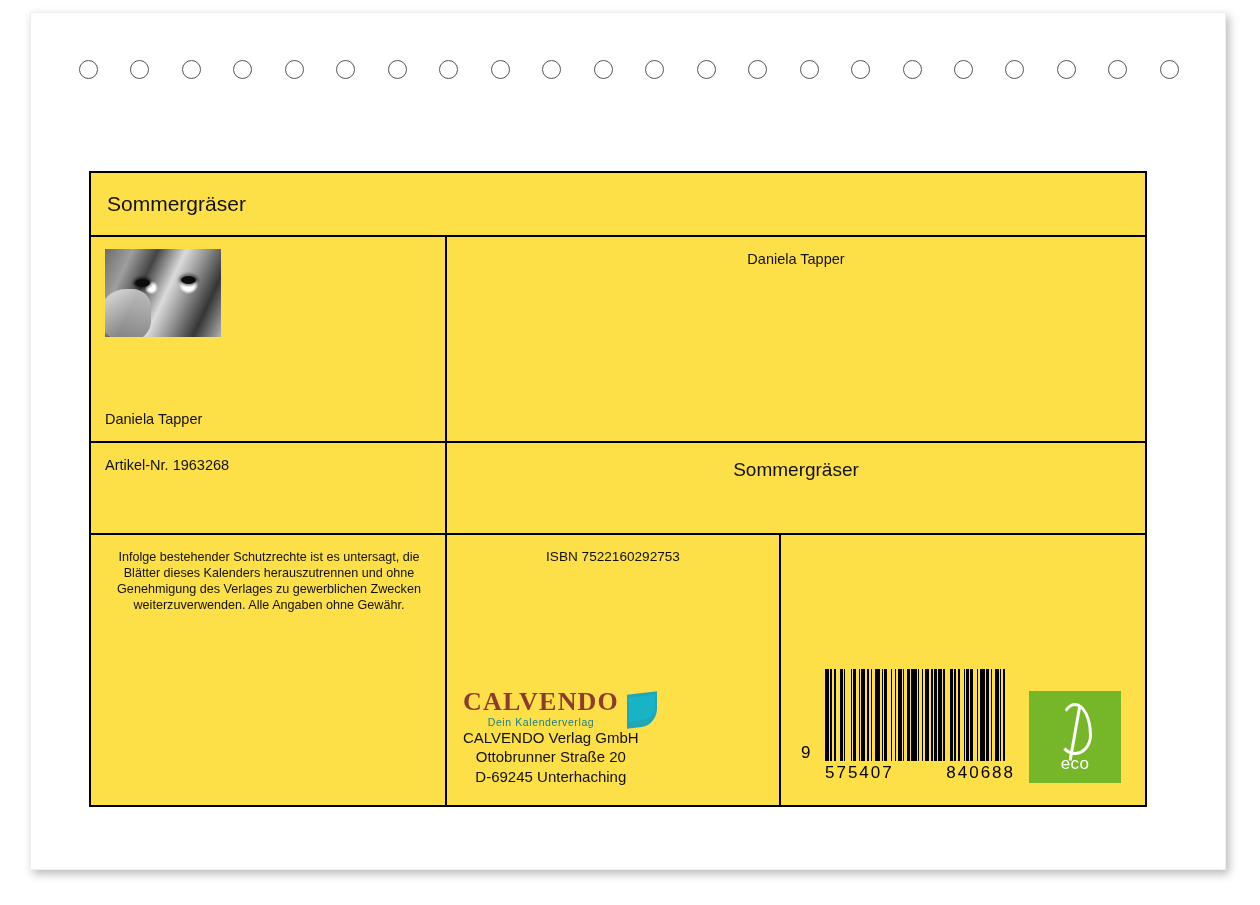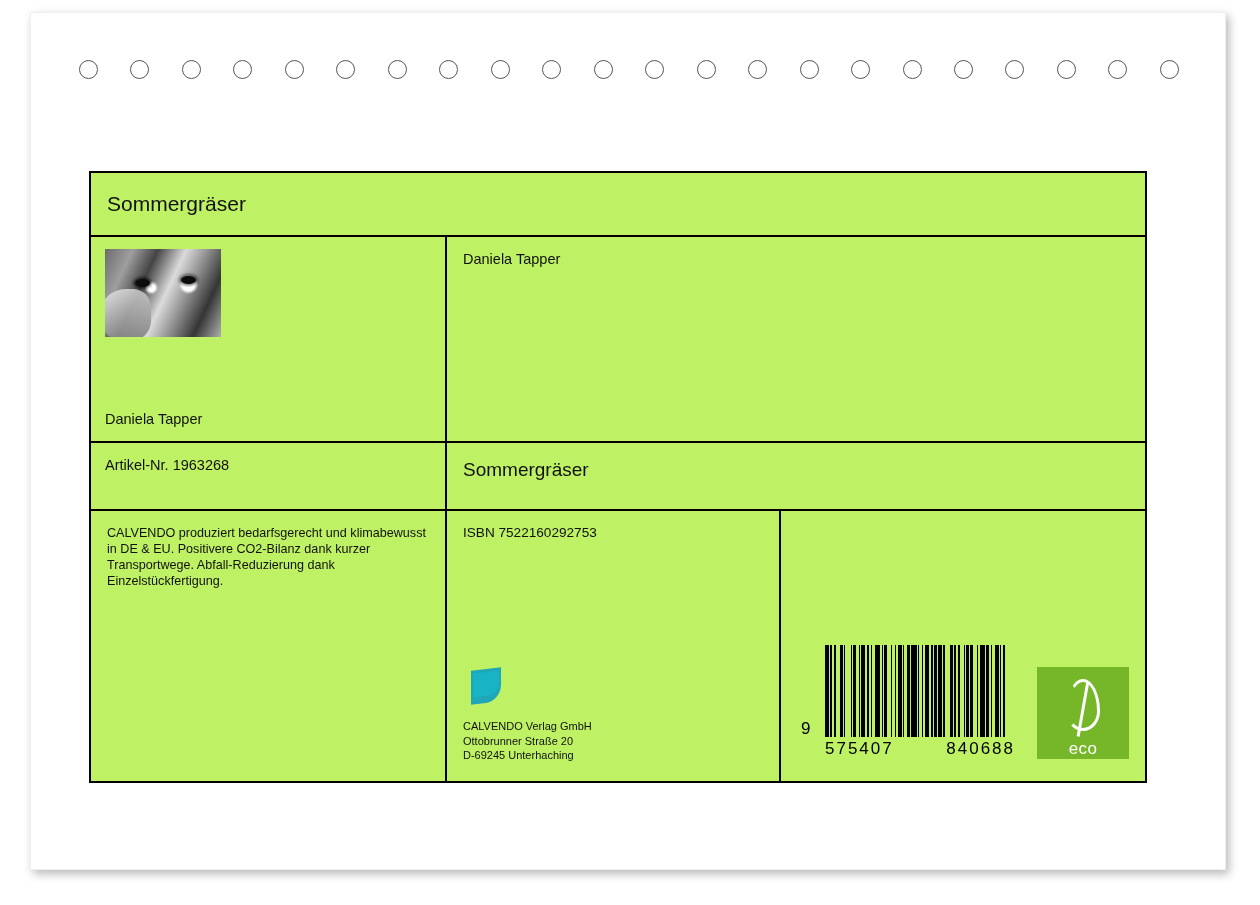--- a/index.html
+++ b/index.html
@@ -39,21 +39,22 @@
     border: 1.7px solid #555;
     border-radius: 50%;
     background: #fff;
   }
   
   .table {
     position: absolute;
     left: 58px; top: 158px;
     width: 1058px;
     border: 2px solid #000;
-    background: #bef264;
+    background: #fde047;
+    text-align: center;
   }
   .row { display: flex; border-bottom: 2px solid #000; }
   .row.last { border-bottom: none; }
 
   .title-row { height: 64px; align-items: center; }
   .title-row .title {
     padding-left: 16px;
     font-size: 21px;
     color: #111;
   }
@@ -96,21 +97,21 @@
   }
 
   .photographer-bottom {
     position: absolute;
     left: 14px; bottom: 14px;
     font-size: 14.5px;
     color: #111;
   }
   .author-name { font-size: 14.5px; color: #111; }
 
-  .subtitle-row { height: 68px; }
+  .subtitle-row { height: 92px; }
   .subtitle-row .cell-left { display: flex; align-items: flex-start; }
   .art-nr { font-size: 14.5px; color: #111; padding-top: 2px; }
   .subtitle { font-size: 19px; color: #111; padding-top: 2px; }
 
   .bottom-row { min-height: 270px; display: flex; }
   .legal-cell {
     width: 356px;
     border-right: 2px solid #000;
     padding: 14px 14px 12px 16px;
     font-size: 12.6px;
@@ -161,21 +162,21 @@
     content: "";
     position: absolute;
     left: 2px; top: 3px;
     width: 26px; height: 24px;
     background: #19b3c6;
     border-radius: 0 0 45% 0;
   }
   .addr {
     position: absolute;
     left: 16px; bottom: 18px;
-    font-size: 11px;
+    font-size: 15px;
     line-height: 1.32;
   }
 
   .barcode-cell {
     flex: 1;
     padding: 14px 16px 12px 16px;
     position: relative;
   }
   .barcode-holder {
     position: absolute;
@@ -197,27 +198,27 @@
     letter-spacing: 2px;
     font-family: "Liberation Sans", sans-serif;
   }
   .bc-lead {
     position: absolute;
     left: -24px; bottom: 20px;
     font-size: 17px;
   }
   .eco {
     position: absolute;
-    right: 16px; bottom: 22px;
+    right: 24px; bottom: 22px;
     width: 92px; height: 92px;
     background: #76b72a;
     display: flex;
     align-items: flex-end;
     justify-content: center;
-    padding-bottom: 0;
+    padding-bottom: 9px;
   }
   .eco .leaf {
     position: absolute;
     left: 50%; top: 12px;
     transform: translateX(-50%);
     width: 34px; height: 52px;
     border: 3px solid #ffffff;
     border-radius: 50% 50% 50% 50% / 62% 62% 38% 38%;
     border-left-color: transparent;
   }
@@ -292,27 +293,31 @@
           <div class="art-nr">Artikel-Nr. 1963268</div>
         </div>
         <div class="cell-right">
           <div class="subtitle">Sommergräser</div>
         </div>
       </div>
 
       <div class="row bottom-row last">
 
         <div class="legal-cell">
-          <p>CALVENDO produziert bedarfsgerecht und klimabewusst in DE &amp; EU. Positivere CO2-Bilanz dank kurzer Transportwege. Abfall-Reduzierung dank Einzelstückfertigung.</p>
+          <p>Infolge bestehender Schutzrechte ist es untersagt, die Blätter dieses Kalenders herauszutrennen und ohne Genehmigung des Verlages zu gewerblichen Zwecken weiterzuverwenden. Alle Angaben ohne Gewähr.</p>
         </div>
 
         <div class="publisher-cell">
           <div class="isbn">ISBN 7522160292753</div>
 
           <div class="logo-wrap">
+            <div class="logo-text">
+              <div class="logo-main">CALVENDO</div>
+              <div class="logo-sub">Dein  Kalenderverlag</div>
+            </div>
             <div class="logo-mark"></div>
           </div>
 
           <div class="addr">
             <div>CALVENDO Verlag GmbH</div>
             <div>Ottobrunner Straße 20</div>
             <div>D-69245 Unterhaching</div>
           </div>
         </div>
 

